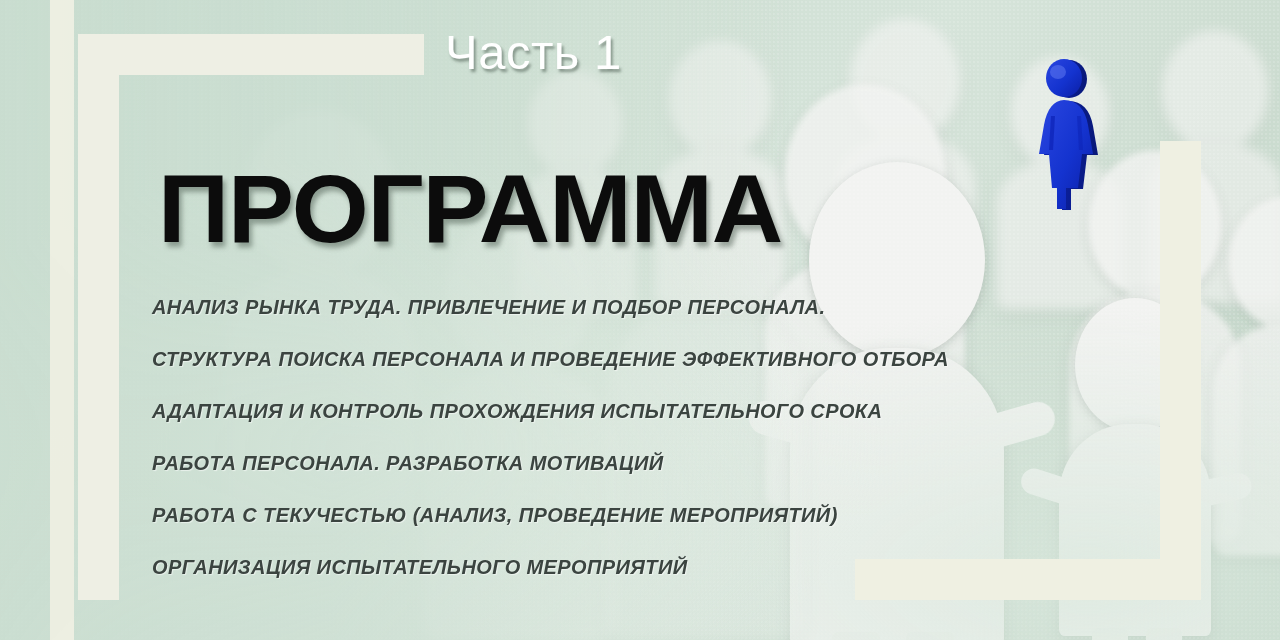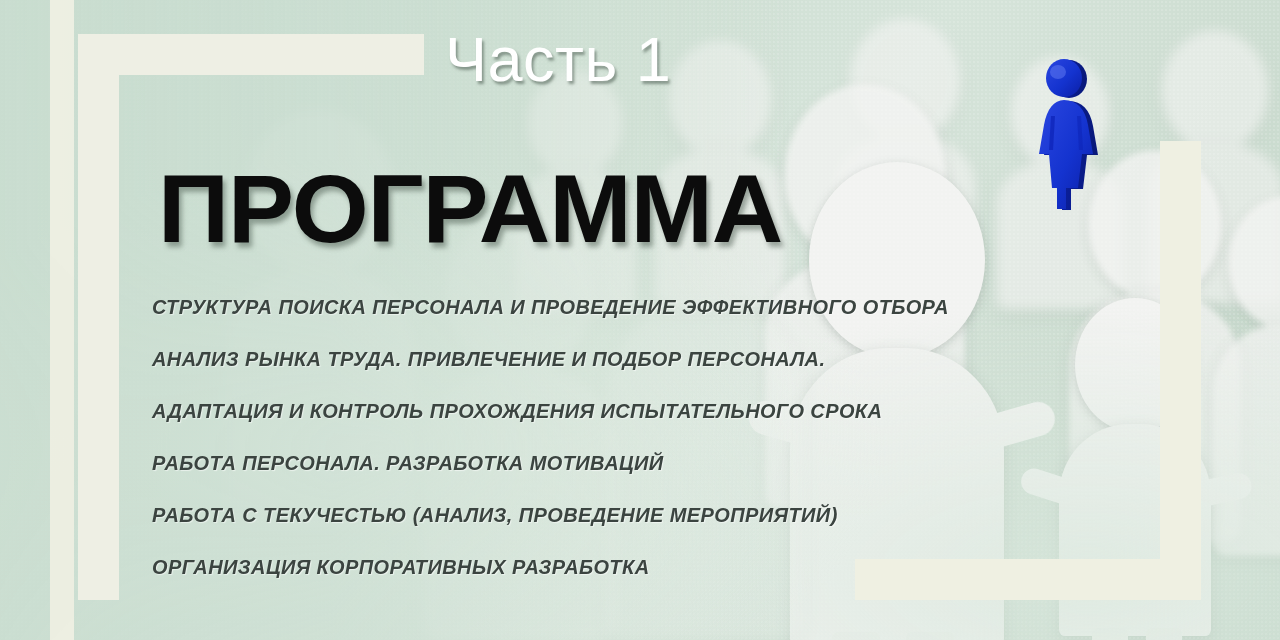--- a/index.html
+++ b/index.html
@@ -133,21 +133,21 @@
     position: absolute;
     left: 855px; top: 559px;
     width: 346px; height: 41px;
     background: #eff0e2;
   }
 
   
   .kicker {
     position: absolute;
     left: 445px; top: 28px;
-    font-size: 63px;
+    font-size: 49px;
     font-weight: 400;
     color: #ffffff;
     letter-spacing: 0.5px;
     text-shadow: 2px 3px 3px rgba(70,85,75,0.55);
     white-space: nowrap;
     line-height: 1;
   }
 
   .headline {
     position: absolute;
@@ -312,21 +312,21 @@
       <ellipse cx="32" cy="14" rx="8" ry="7" fill="#5f78f0" opacity="0.55"></ellipse>
     </svg>
   </div>
 
   <div class="kicker">Часть 1</div>
 
   <h1 class="headline">ПРОГРАММА</h1>
 
 
   <div class="agenda">
+    <div class="agenda-item">АНАЛИЗ РЫНКА ТРУДА. ПРИВЛЕЧЕНИЕ И ПОДБОР ПЕРСОНАЛА.</div>
     <div class="agenda-item">СТРУКТУРА ПОИСКА ПЕРСОНАЛА И ПРОВЕДЕНИЕ ЭФФЕКТИВНОГО ОТБОРА</div>
-    <div class="agenda-item">АНАЛИЗ РЫНКА ТРУДА. ПРИВЛЕЧЕНИЕ И ПОДБОР ПЕРСОНАЛА.</div>
     <div class="agenda-item">АДАПТАЦИЯ И КОНТРОЛЬ ПРОХОЖДЕНИЯ ИСПЫТАТЕЛЬНОГО СРОКА</div>
     <div class="agenda-item">РАБОТА ПЕРСОНАЛА. РАЗРАБОТКА МОТИВАЦИЙ</div>
     <div class="agenda-item">РАБОТА С ТЕКУЧЕСТЬЮ (АНАЛИЗ, ПРОВЕДЕНИЕ МЕРОПРИЯТИЙ)</div>
-    <div class="agenda-item">ОРГАНИЗАЦИЯ КОРПОРАТИВНЫХ РАЗРАБОТКА</div>
+    <div class="agenda-item">ОРГАНИЗАЦИЯ ИСПЫТАТЕЛЬНОГО МЕРОПРИЯТИЙ</div>
   </div>
 
 </div>
 
 </body></html>

